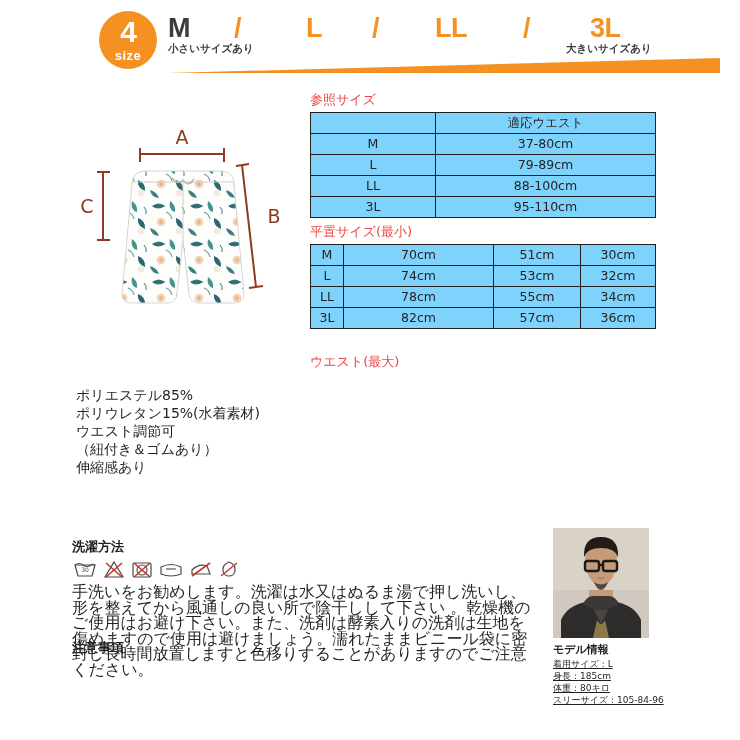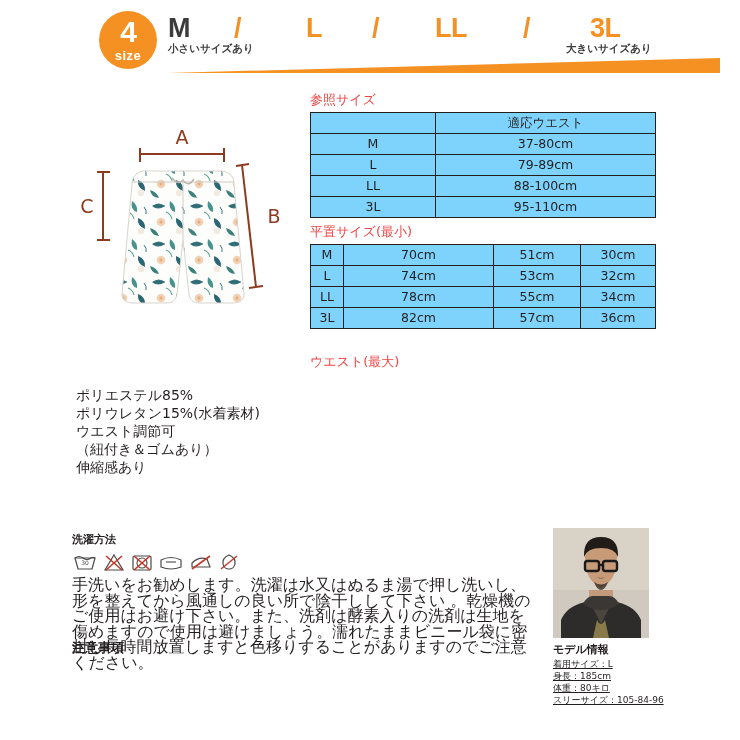--- a/index.html
+++ b/index.html
@@ -156,23 +156,23 @@
   }
   .material p.gap { }
 
   
   .washing {
     position: absolute;
     left: 72px; top: 528px;
     width: 460px;
   }
   .washing h3 {
-    font-size: 11px;
-    font-weight: bold;
-    margin: 4px 0 4px 0;
+    font-size: 13px;
+    font-weight: bold;
+    margin: 11px 0 4px 0;
     line-height: 16px;
     font-family: "DejaVu Sans", "Liberation Sans", sans-serif;
   }
   .care-icons {
     display: flex;
     gap: 4px;
     align-items: center;
     margin-bottom: 5px;
   }
   .care-icons svg { display: block; }

